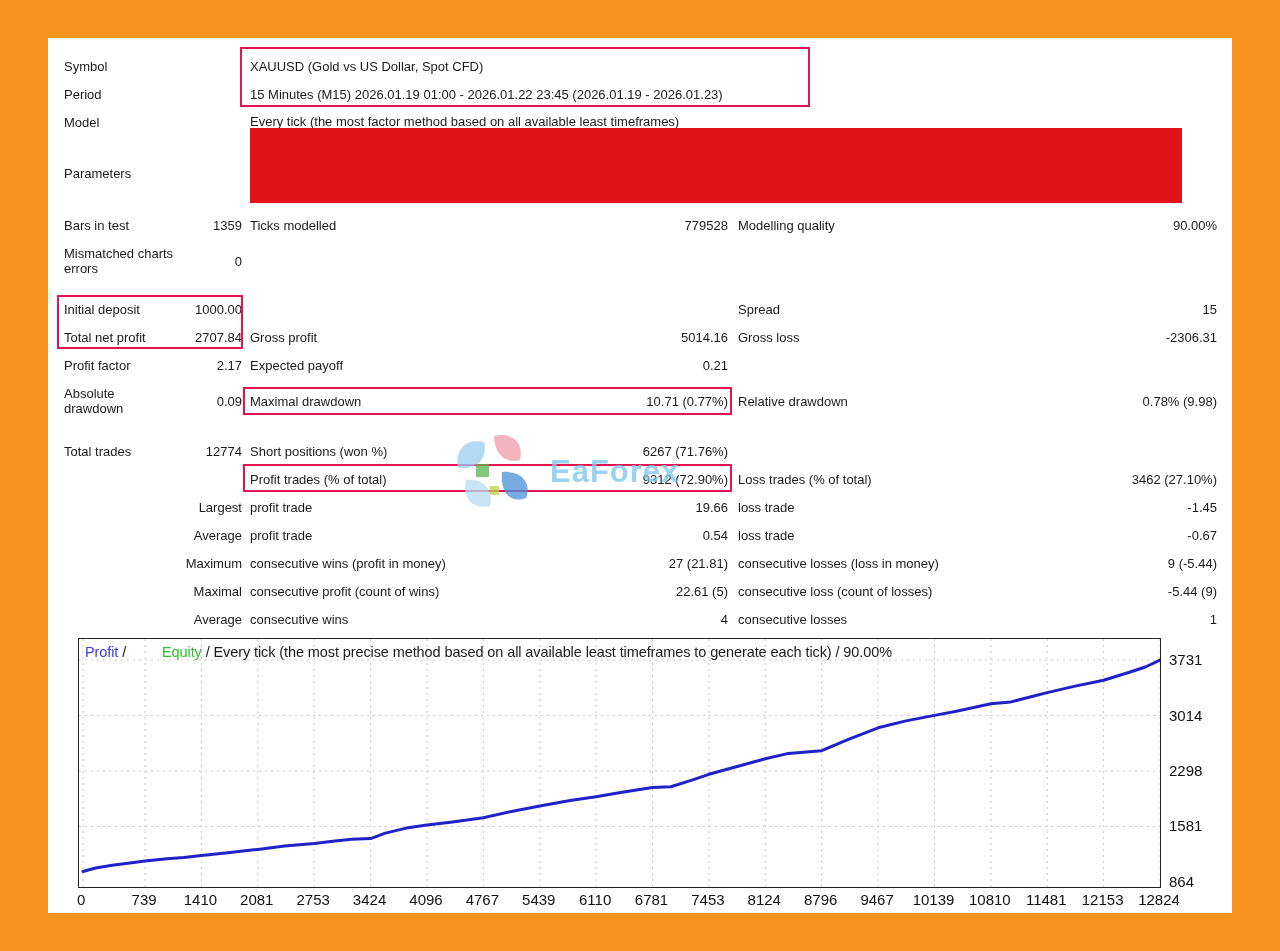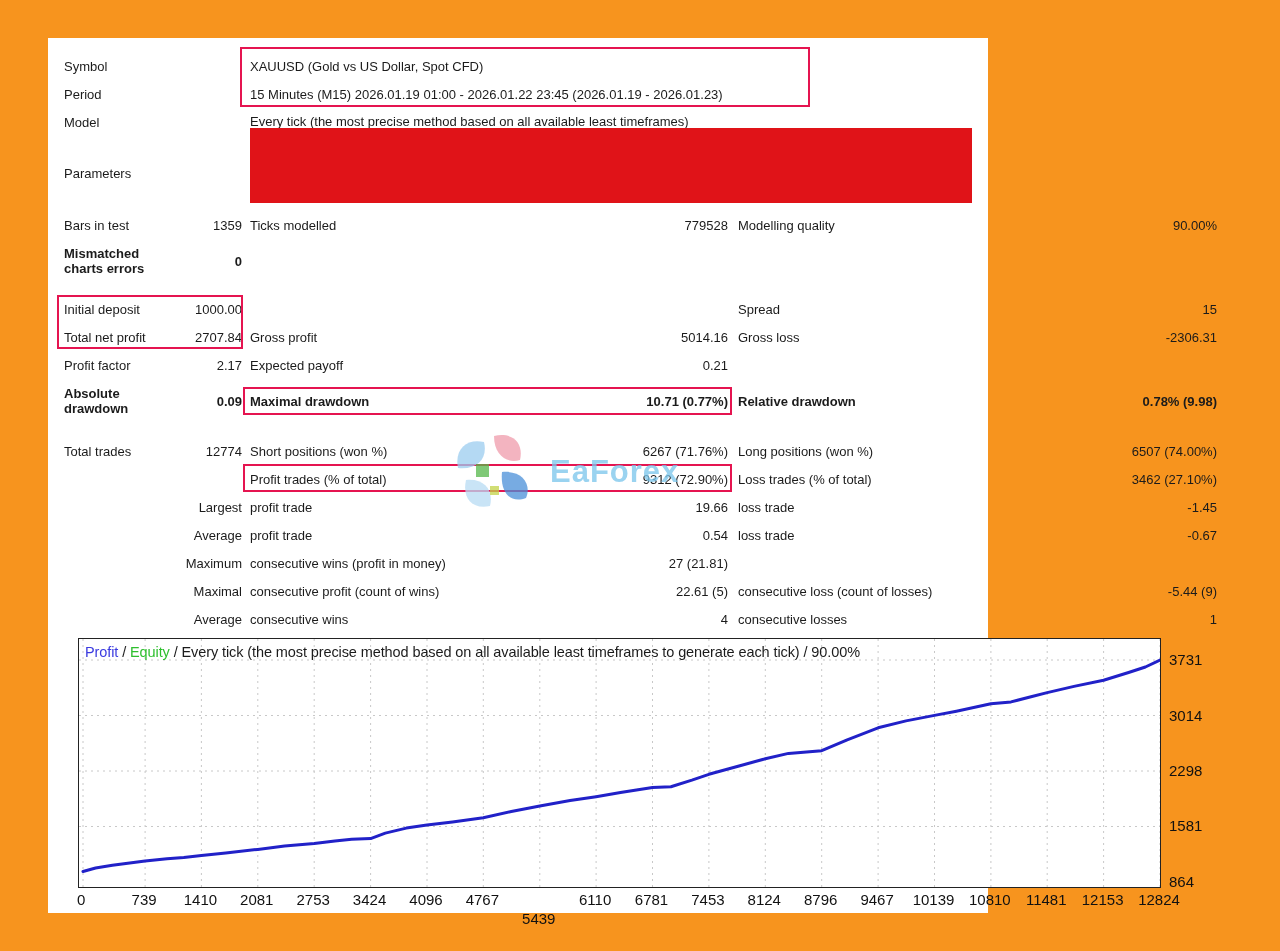--- a/index.html
+++ b/index.html
@@ -5,25 +5,25 @@
   * { margin:0; padding:0; box-sizing:border-box; }
   html,body { width:1280px; height:951px; }
   body {
     background:#F7941E;
     font-family:"Liberation Sans", sans-serif;
     color:#1B1B1B;
     position:relative;
     overflow:hidden;
   }
   .report {
-    position:absolute; left:48px; top:38px; width:940px; height:875px;
+    position:absolute; left:48px; top:38px; width:1184px; height:875px;
     background:#FFFFFF; padding:14px 16px 0 16px;
   }
   .row { display:flex; align-items:center; min-height:28px; font-size:13px; }
-  .row.tall { min-height:44px;font-weight:bold; }
+  .row.tall { min-height:44px; }
   .c1 { width:178px; display:flex; justify-content:space-between; align-items:center; flex-shrink:0; }
   .c1l { max-width:112px; line-height:15px; }
   .c1v { text-align:right; white-space:nowrap; }
   .sp1 { width:8px; flex-shrink:0; }
   .c2 { width:478px; display:flex; justify-content:space-between; align-items:center; flex-shrink:0; }
   .sp2 { width:10px; flex-shrink:0; }
   .c3 { width:479px; display:flex; justify-content:space-between; align-items:center; flex-shrink:0; }
   .wide-val { white-space:nowrap; }
   .underlined { border-bottom:1px solid #3a3a3a; padding-bottom:1px; }
   .params-row { height:75px; align-items:center; }
@@ -76,21 +76,21 @@
         <span class="c1l">Period</span>
       </div>
     <div class="sp1"></div>
     <span class="wide-val">15 Minutes (M15) 2026.01.19 01:00 - 2026.01.22 23:45 (2026.01.19 - 2026.01.23)</span>
   </div>
   <div class="row">
     <div class="c1">
         <span class="c1l">Model</span>
       </div>
     <div class="sp1"></div>
-    <span class="wide-val underlined">Every tick (the most precise method based on all available least timeframes)</span>
+    <span class="wide-val underlined">Every tick (the most factor method based on all available least timeframes)</span>
   </div>
   <div class="row params-row">
     <div class="c1">
         <span class="c1l">Parameters</span>
       </div>
     <div class="redacted"></div>
   </div>
 
   <div class="row">
     <div class="c1">
@@ -182,24 +182,20 @@
     <div class="c1">
       <span class="c1l">Total trades</span>
       <span class="c1v">12774</span>
     </div>
     <div class="sp1"></div>
     <div class="c2">
       <span>Short positions (won %)</span>
       <span>6267 (71.76%)</span>
     </div>
     <div class="sp2"></div>
-    <div class="c3">
-      <span>Long positions (won %)</span>
-      <span>6507 (74.00%)</span>
-    </div>
   </div>
   <div class="row">
     <div class="c1"></div>
     <div class="sp1"></div>
     <div class="c2">
       <span>Profit trades (% of total)</span>
       <span>9312 (72.90%)</span>
     </div>
     <div class="sp2"></div>
     <div class="c3">
@@ -243,20 +239,24 @@
     <div class="c1">
         <span class="c1l"></span>
       <span class="c1v">Maximum</span>
     </div>
     <div class="sp1"></div>
     <div class="c2">
       <span>consecutive wins (profit in money)</span>
       <span>27 (21.81)</span>
     </div>
     <div class="sp2"></div>
+    <div class="c3">
+      <span>consecutive losses (loss in money)</span>
+      <span>9 (-5.44)</span>
+    </div>
   </div>
   <div class="row">
     <div class="c1">
         <span class="c1l"></span>
       <span class="c1v">Maximal</span>
     </div>
     <div class="sp1"></div>
     <div class="c2">
       <span>consecutive profit (count of wins)</span>
       <span>22.61 (5)</span>
@@ -307,40 +307,40 @@
           <line x1="968.2" y1="0" x2="968.2" y2="248" stroke="#C8C8C8" stroke-width="1" stroke-dasharray="2,4"></line>
           <line x1="1024.6" y1="0" x2="1024.6" y2="248" stroke="#C8C8C8" stroke-width="1" stroke-dasharray="2,4"></line>
           <line x1="1081.0" y1="0" x2="1081.0" y2="248" stroke="#C8C8C8" stroke-width="1" stroke-dasharray="2,4"></line>
           <line x1="0" y1="21.0" x2="1081" y2="21.0" stroke="#C8C8C8" stroke-width="1" stroke-dasharray="2,4"></line>
           <line x1="0" y1="76.5" x2="1081" y2="76.5" stroke="#C8C8C8" stroke-width="1" stroke-dasharray="2,4"></line>
           <line x1="0" y1="132.0" x2="1081" y2="132.0" stroke="#C8C8C8" stroke-width="1" stroke-dasharray="2,4"></line>
           <line x1="0" y1="187.5" x2="1081" y2="187.5" stroke="#C8C8C8" stroke-width="1" stroke-dasharray="2,4"></line>
           <polyline points="4.0,232.5 16.6,229.0 33.4,226.3 66.1,222.0 88.0,219.7 104.8,218.5 122.4,216.6 146.8,213.9 178.8,210.4 205.6,206.9 235.2,204.6 255.9,201.9 272.7,200.3 291.6,199.6 306.3,194.1 327.3,189.1 348.0,186.0 373.5,182.9 404.3,178.7 432.3,172.5 460.8,167.0 491.1,161.6 517.1,157.7 541.5,153.5 573.5,148.5 591.9,147.7 612.9,141.1 629.9,135.3 659.1,127.2 686.3,119.8 709.5,114.4 730.5,112.8 742.7,111.7 768.2,100.8 799.1,88.8 827.0,81.9 855.5,76.4 877.4,72.2 911.9,64.8 932.0,62.9 953.0,57.5 968.2,53.6 995.0,47.4 1024.6,41.2 1049.6,33.5 1066.4,28.0 1081.0,21.0" fill="none" stroke="#2121C8" stroke-width="3" stroke-linejoin="round" stroke-linecap="round"></polyline>
         </svg>
       <div class="chart-legend">
-        <span id="legend-balance" style="color: rgb(59, 59, 224);">Profit</span><span> / </span><span id="legend-equity" style="color: rgb(46, 191, 46);">Equity</span><span> / Every tick (the most precise method based on all available least timeframes to generate each tick) / 90.00%</span>
+        <span id="legend-balance" style="color: rgb(59, 59, 224);">Profit</span><span> / </span><span id="legend-equity" style="color: rgb(46, 191, 46); margin-left: 32px;">Equity</span><span> / Every tick (the most precise method based on all available least timeframes to generate each tick) / 90.00%</span>
       </div>
     </div>
     <div class="yticks" id="yticks">
         <span style="left: 1105px; top: 13px;">3731</span>
         <span style="left: 1105px; top: 68.5194px;">3014</span>
         <span style="left: 1105px; top: 123.961px;">2298</span>
         <span style="left: 1105px; top: 179.481px;">1581</span>
         <span style="left: 1105px; top: 235px;">864</span>
       </div>
     <div class="xticks" id="xticks">
         <span style="top: 253px; left: 18px; transform: translateX(-60%);">0</span>
         <span style="top: 253px; left: 80.0636px; transform: translateX(-50%); text-align: center;">739</span>
         <span style="top: 253px; left: 136.416px; transform: translateX(-50%);">1410</span>
         <span style="top: 253px; left: 192.769px; transform: translateX(-50%);">2081</span>
         <span style="top: 253px; left: 249.206px; transform: translateX(-50%);">2753</span>
         <span style="top: 253px; left: 305.558px; transform: translateX(-50%);">3424</span>
         <span style="top: 253px; left: 361.995px; transform: translateX(-50%);">4096</span>
         <span style="top: 253px; left: 418.348px; transform: translateX(-50%); text-align: center;">4767</span>
-        <span style="top: 253px; left: 474.784px; transform: translateX(-50%); margin-top: 19px;">5439</span>
+        <span style="top: 253px; left: 474.784px; transform: translateX(-50%);">5439</span>
         <span style="top: 253px; left: 531.137px; transform: translateX(-50%);">6110</span>
         <span style="top: 253px; left: 587.49px; transform: translateX(-50%);">6781</span>
         <span style="top: 253px; left: 643.926px; transform: translateX(-50%);">7453</span>
         <span style="top: 253px; left: 700.279px; transform: translateX(-50%);">8124</span>
         <span style="top: 253px; left: 756.716px; transform: translateX(-50%);">8796</span>
         <span style="top: 253px; left: 813.069px; transform: translateX(-50%);">9467</span>
         <span style="top: 253px; left: 869.505px; transform: translateX(-50%);">10139</span>
         <span style="top: 253px; left: 925.858px; transform: translateX(-50%);">10810</span>
         <span style="top: 253px; left: 982.211px; transform: translateX(-50%);">11481</span>
         <span style="top: 253px; left: 1038.65px; transform: translateX(-50%);">12153</span>

